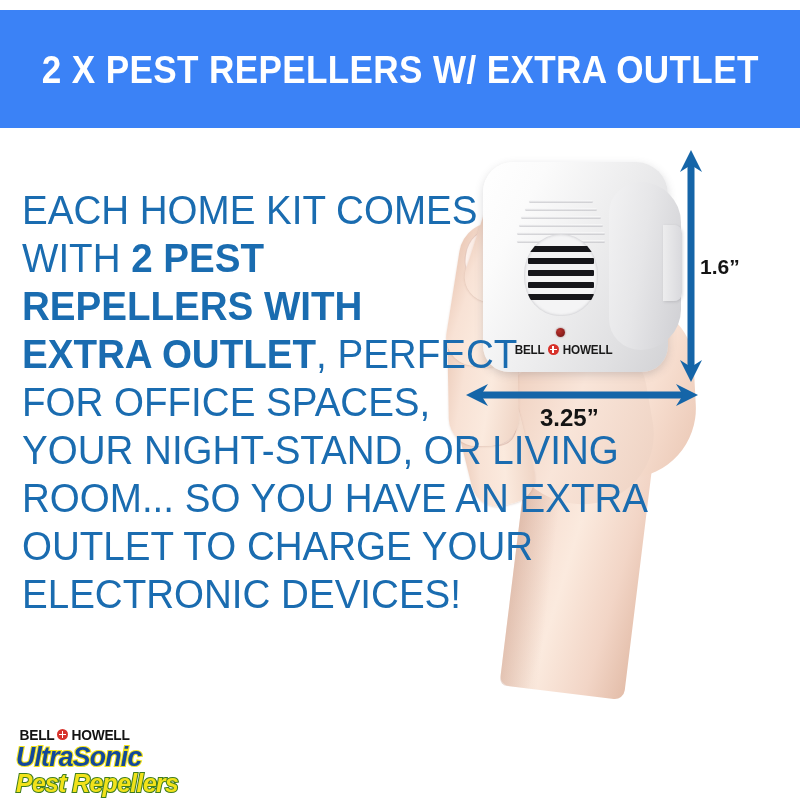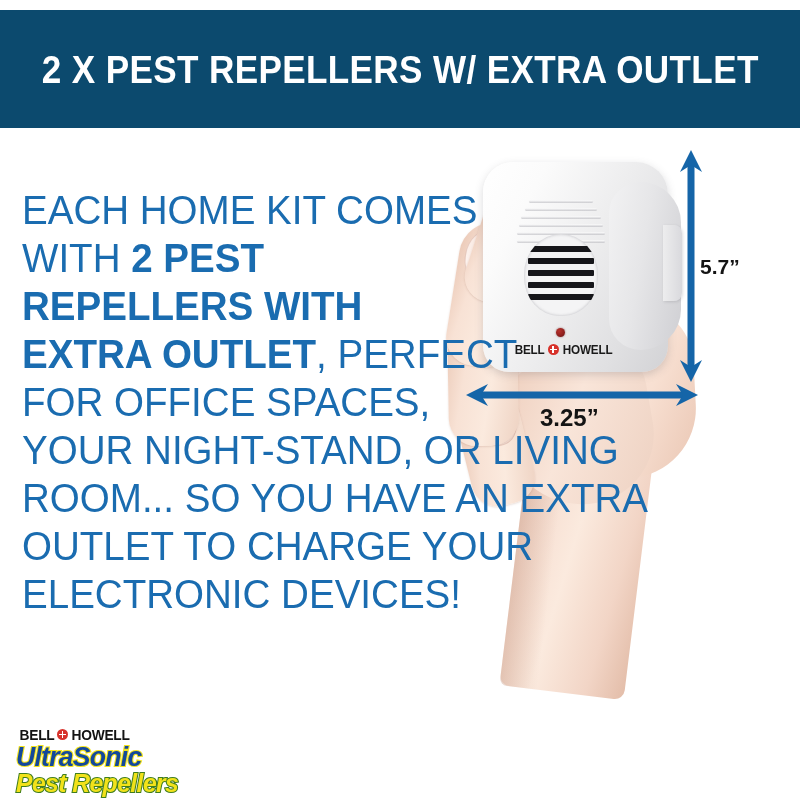--- a/index.html
+++ b/index.html
@@ -20,21 +20,21 @@
     overflow: hidden;
   }
 
   
   #header-banner {
     position: absolute;
     left: 0;
     top: 10px;
     width: 800px;
     height: 118px;
-    background: #0c4a6e;
+    background: #3b82f6;
     display: flex;
     align-items: center;
     justify-content: center;
   }
   #header-title {
     color: #ffffff;
     font-family: "Liberation Sans Narrow", "Liberation Sans", sans-serif;
     font-weight: bold;
     font-size: 39px;
     letter-spacing: 0.4px;
@@ -520,21 +520,21 @@
     </div>
   </div>
 
   <div id="dim-vertical">
     <svg width="22" height="232" viewBox="0 0 22 232">
       <line x1="11" y1="14" x2="11" y2="218" stroke="#1565a8" stroke-width="7"></line>
       <polygon points="11,0 22,22 11,15 0,22" fill="#1565a8"></polygon>
       <polygon points="11,232 0,210 11,217 22,210" fill="#1565a8"></polygon>
     </svg>
   </div>
-  <div id="dim-vertical-label">5.7”</div>
+  <div id="dim-vertical-label">1.6”</div>
 
   <div id="dim-horizontal">
     <svg width="232" height="22" viewBox="0 0 232 22">
       <line x1="14" y1="11" x2="218" y2="11" stroke="#1565a8" stroke-width="7"></line>
       <polygon points="0,11 22,0 15,11 22,22" fill="#1565a8"></polygon>
       <polygon points="232,11 210,22 217,11 210,0" fill="#1565a8"></polygon>
     </svg>
   </div>
   <div id="dim-horizontal-label">3.25”</div>
 

